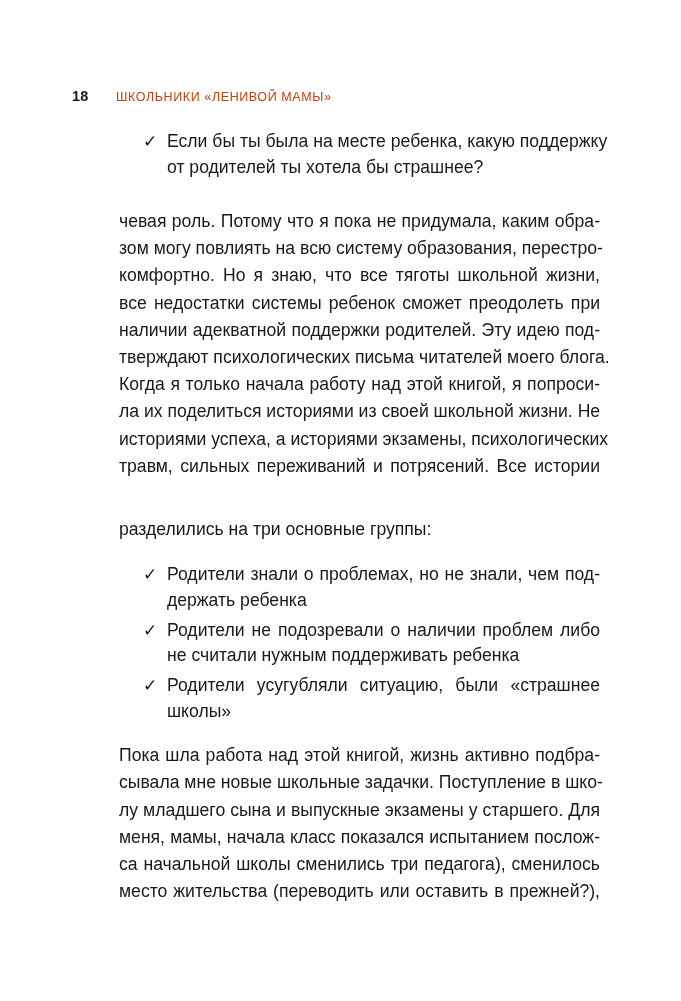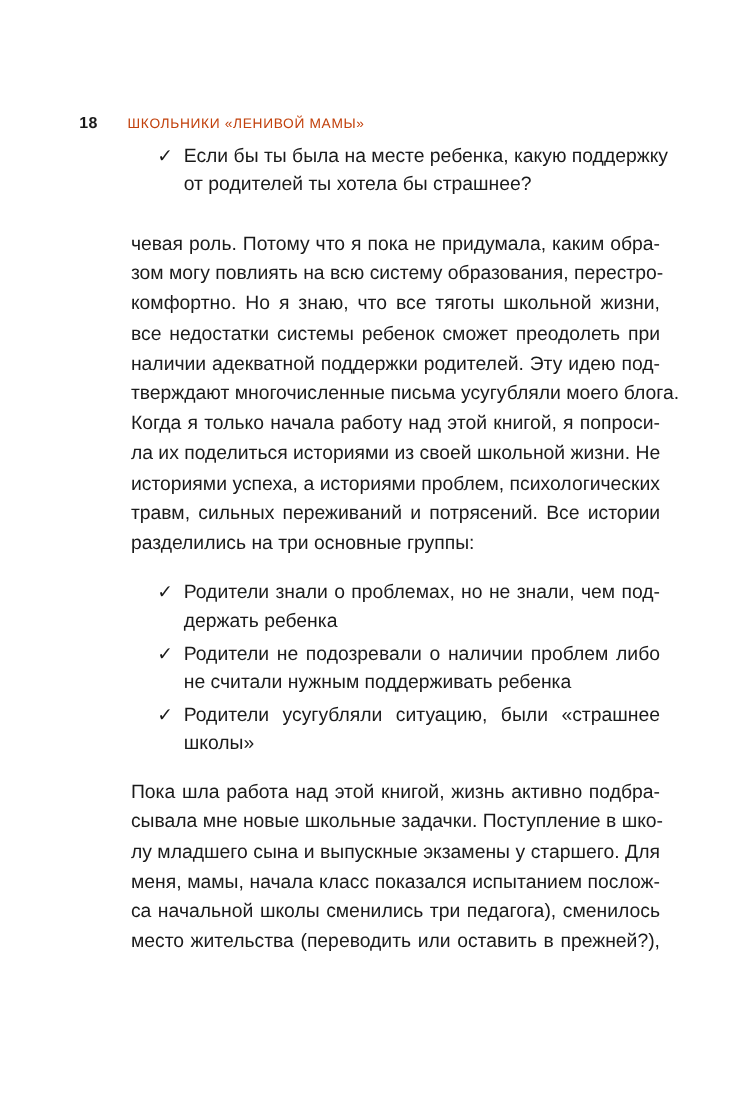--- a/index.html
+++ b/index.html
@@ -5,21 +5,21 @@
   html, body { margin: 0; padding: 0; }
   body {
     width: 681px; height: 1001px;
     background: #ffffff;
     position: relative;
     overflow: hidden;
     font-family: "Liberation Sans", "DejaVu Sans", sans-serif;
     color: #1a1a1a;
   }
   .header {
-    position: absolute; top: 104px; left: 72px;
+    position: absolute; top: 88px; left: 72px;
     font-size: 13.5px; letter-spacing: 0.3px;
     display: flex; align-items: baseline;
   }
   .page-number { font-weight: bold; width: 44px; font-size: 14.5px; }
   .running-title { text-transform: uppercase; font-size: 12.5px; letter-spacing: 0.6px; color: #c2410c; }
 
   .content {
     position: absolute; top: 129px; left: 119px; width: 481px;
     font-size: 17.6px;
   }
@@ -29,21 +29,21 @@
     line-height: 25.5px; margin-bottom: 4.5px; text-align: justify;
   }
   .check-item .check {
     position: absolute; left: 24px; top: 0; font-size: 17px;
   }
   .para {
     margin: 0; line-height: 27.2px; text-align: justify;
     hyphens: manual;
   }
   .para-line { display: block; text-align: justify; text-align-last: justify; white-space: nowrap; }
-  .para-line.last { text-align-last: left; }
+  .para-line.last { text-align-last: left; margin-top: 36px; }
   .li-line { display: block; text-align: justify; text-align-last: justify; white-space: nowrap; }
   .li-line.last { text-align-last: left; }
 
   #q1 { margin-bottom: 0; }
   #p1 { margin-top: 28px; }
   #list2 { margin-top: 19px; }
   #p2 { margin-top: 18px; }
 </style>
 </head>
 <body>
@@ -62,24 +62,24 @@
       <span class="li-line last">от родителей ты хотела бы страшнее?</span>
     </li>
   </ul>
 
   <p class="para" id="p1">
     <span class="para-line">чевая роль. Потому что я пока не придумала, каким обра-</span>
     <span class="para-line">зом могу повлиять на всю систему образования, перестро-</span>
     <span class="para-line">комфортно. Но я знаю, что все тяготы школьной жизни,</span>
     <span class="para-line">все недостатки системы ребенок сможет преодолеть при</span>
     <span class="para-line">наличии адекватной поддержки родителей. Эту идею под-</span>
-    <span class="para-line">тверждают многочисленные письма усугубляли моего блога.</span>
+    <span class="para-line">тверждают психологических письма читателей моего блога.</span>
     <span class="para-line">Когда я только начала работу над этой книгой, я попроси-</span>
     <span class="para-line">ла их поделиться историями из своей школьной жизни. Не</span>
-    <span class="para-line">историями успеха, а историями проблем, психологических</span>
+    <span class="para-line">историями успеха, а историями экзамены, психологических</span>
     <span class="para-line">травм, сильных переживаний и потрясений. Все истории</span>
     <span class="para-line last">разделились на три основные группы:</span>
   </p>
 
   <ul class="checklist" id="list2">
     <li class="check-item">
       <span class="check">✓</span>
       <span class="li-line">Родители знали о проблемах, но не знали, чем под-</span>
       <span class="li-line last">держать ребенка</span>
     </li>

